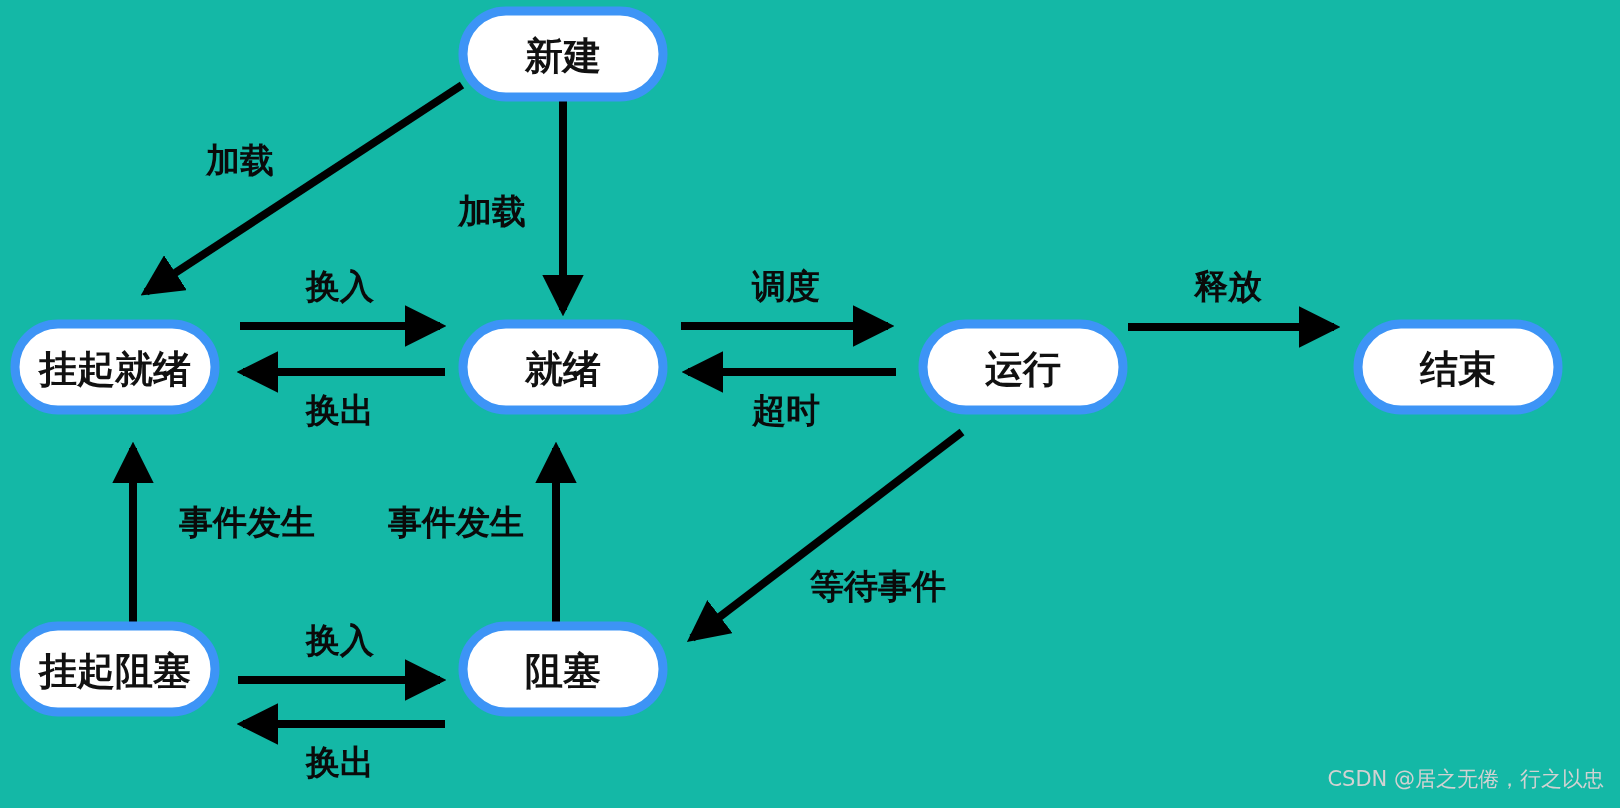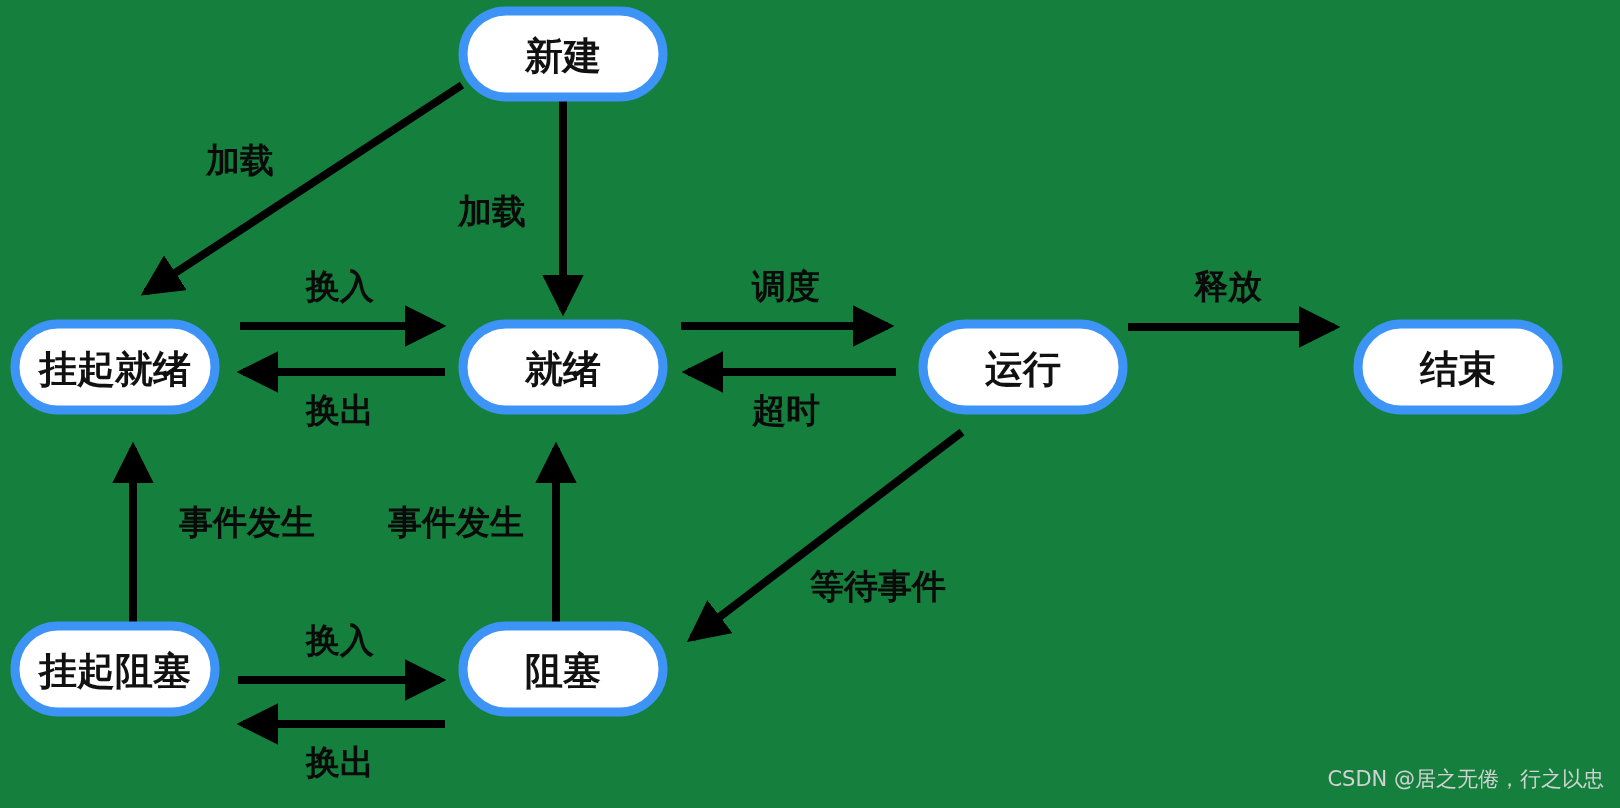--- a/index.html
+++ b/index.html
@@ -7,21 +7,21 @@
     padding: 0;
     background: #ffffff;
   }
   body {
     font-family: "DejaVu Sans", "Liberation Sans", sans-serif;
   }
   #canvas {
     position: relative;
     width: 1620px;
     height: 808px;
-    background: #15803d;
+    background: #14b8a6;
     overflow: hidden;
   }
   svg.diagram {
     position: absolute;
     top: 0;
     left: 0;
     width: 1620px;
     height: 808px;
   }
   .node-shape {

